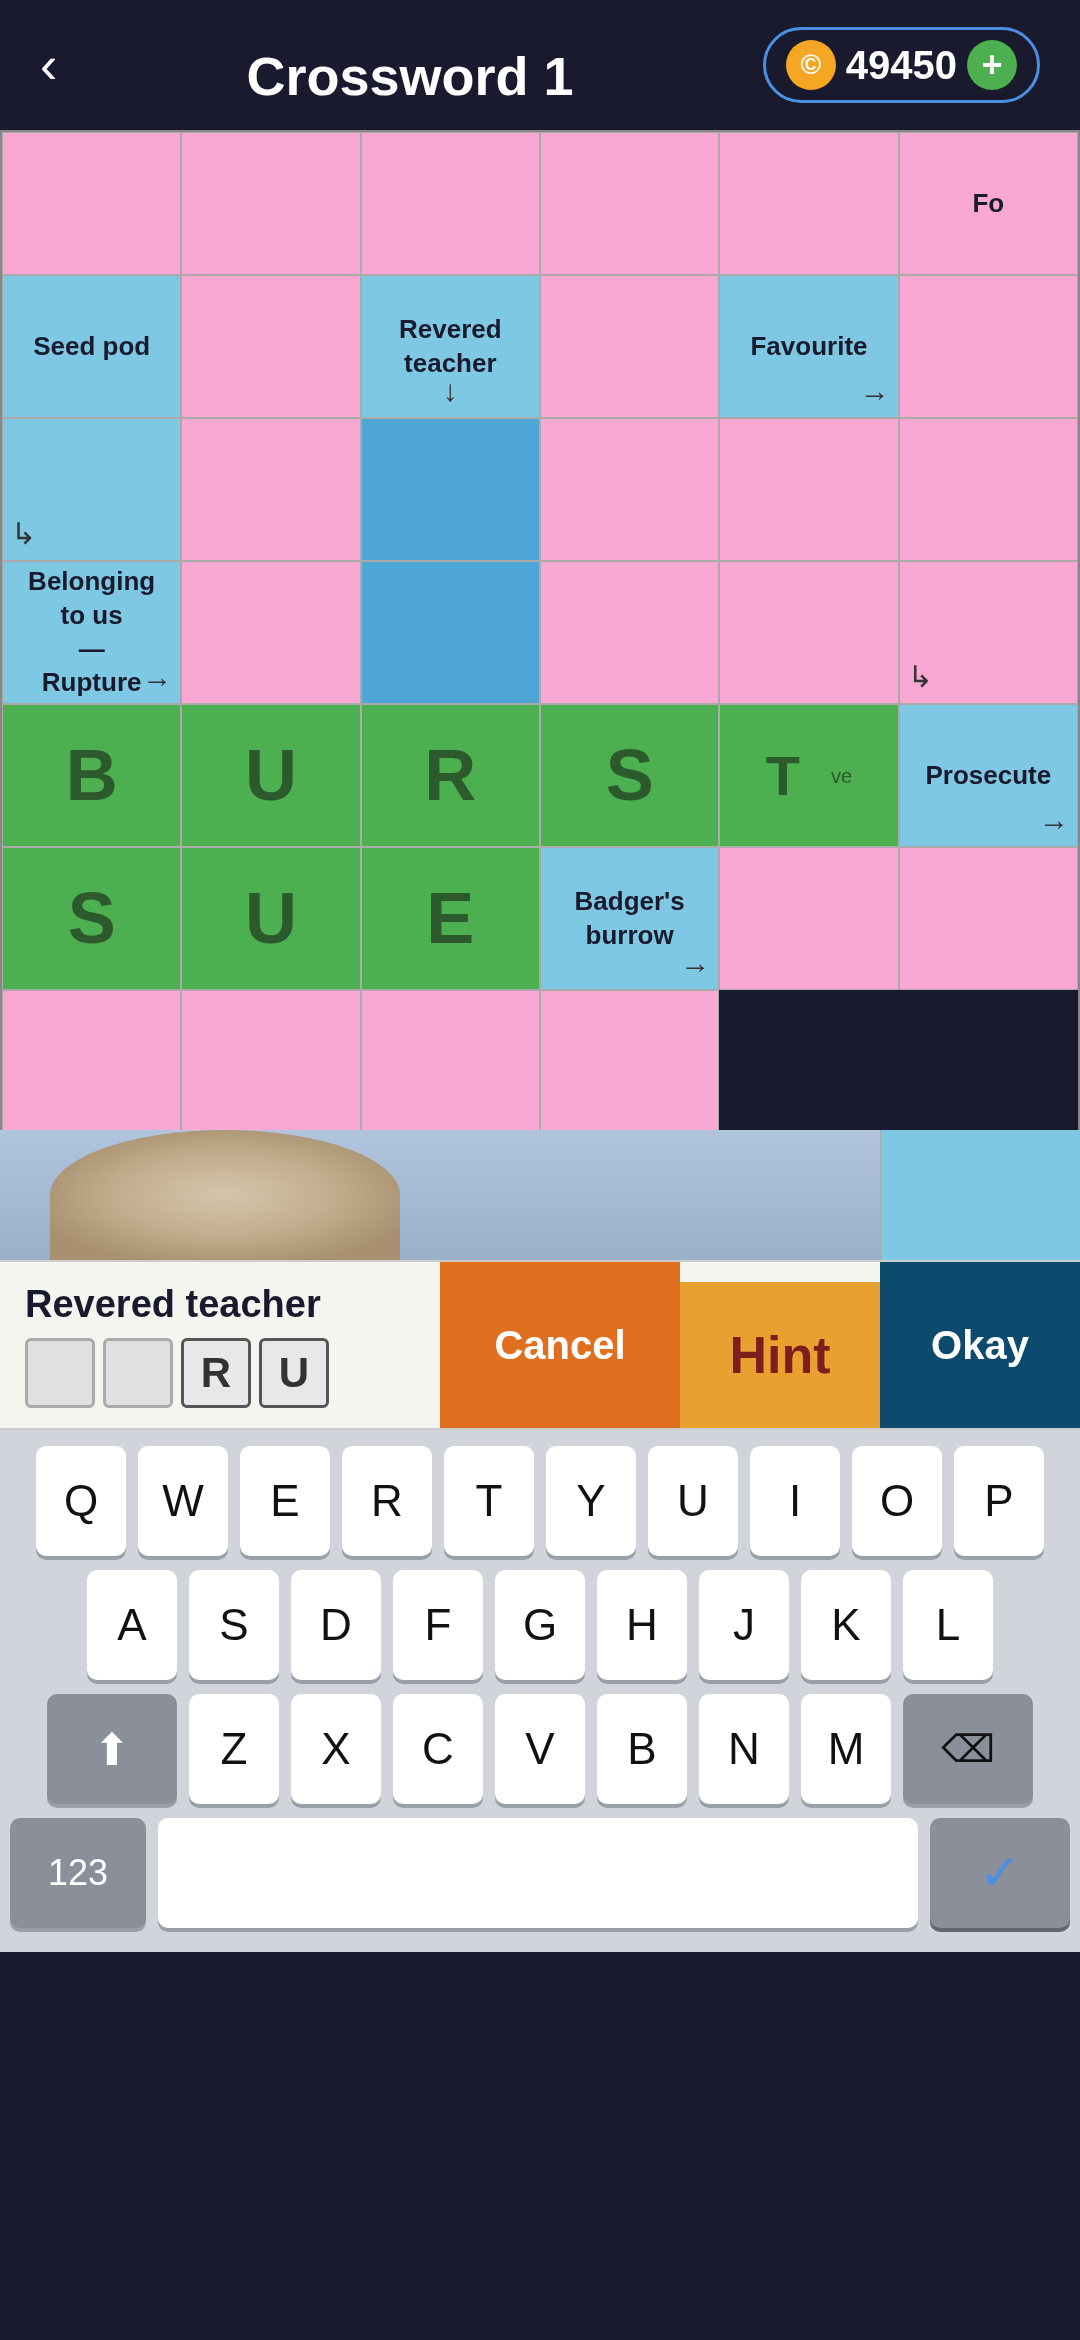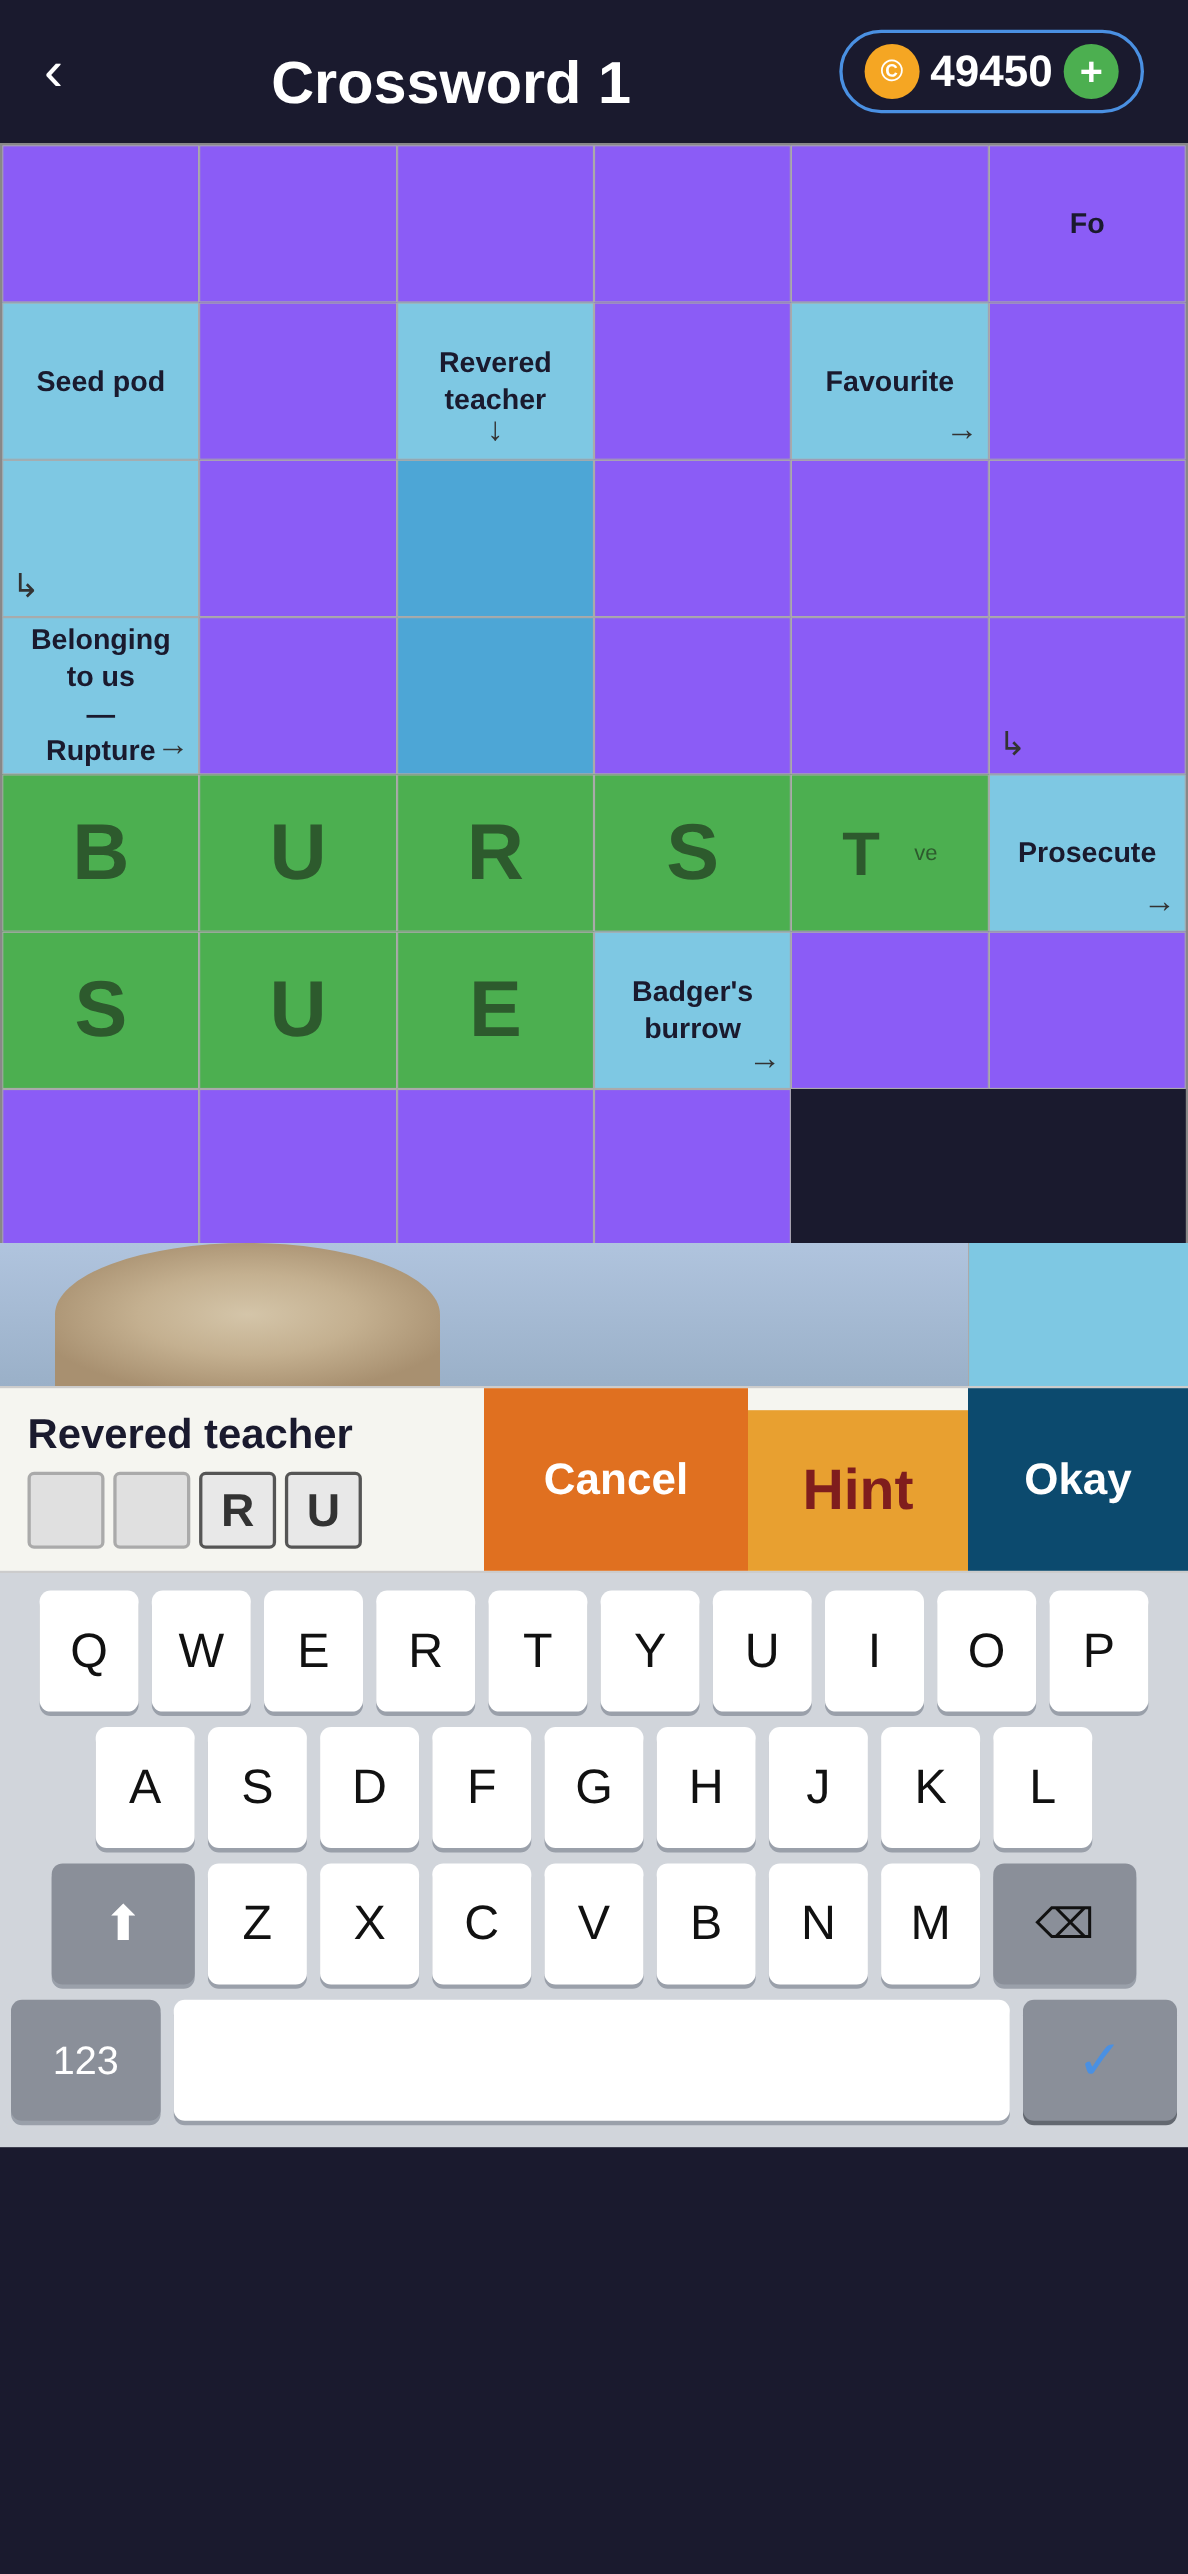--- a/index.html
+++ b/index.html
@@ -98,21 +98,21 @@
       justify-content: center;
       position: relative;
       font-size: 26px;
       font-weight: 500;
       color: #333;
       text-align: center;
       line-height: 1.2;
       padding: 6px;
     }
 
-    .cell-white { background: #8b5cf6; }
+    .cell-white { background: #f9a8d4; }
     .cell-blue-light { background: #7ec8e3; }
     .cell-blue-mid { background: #4da6d6; }
     .cell-green { background: #4CAF50; color: #2d5a2d; font-size: 72px; font-weight: 900; }
 
     .clue-text {
       font-size: 26px;
       font-weight: 600;
       color: #1a1a2e;
       text-align: center;
       line-height: 1.3;

